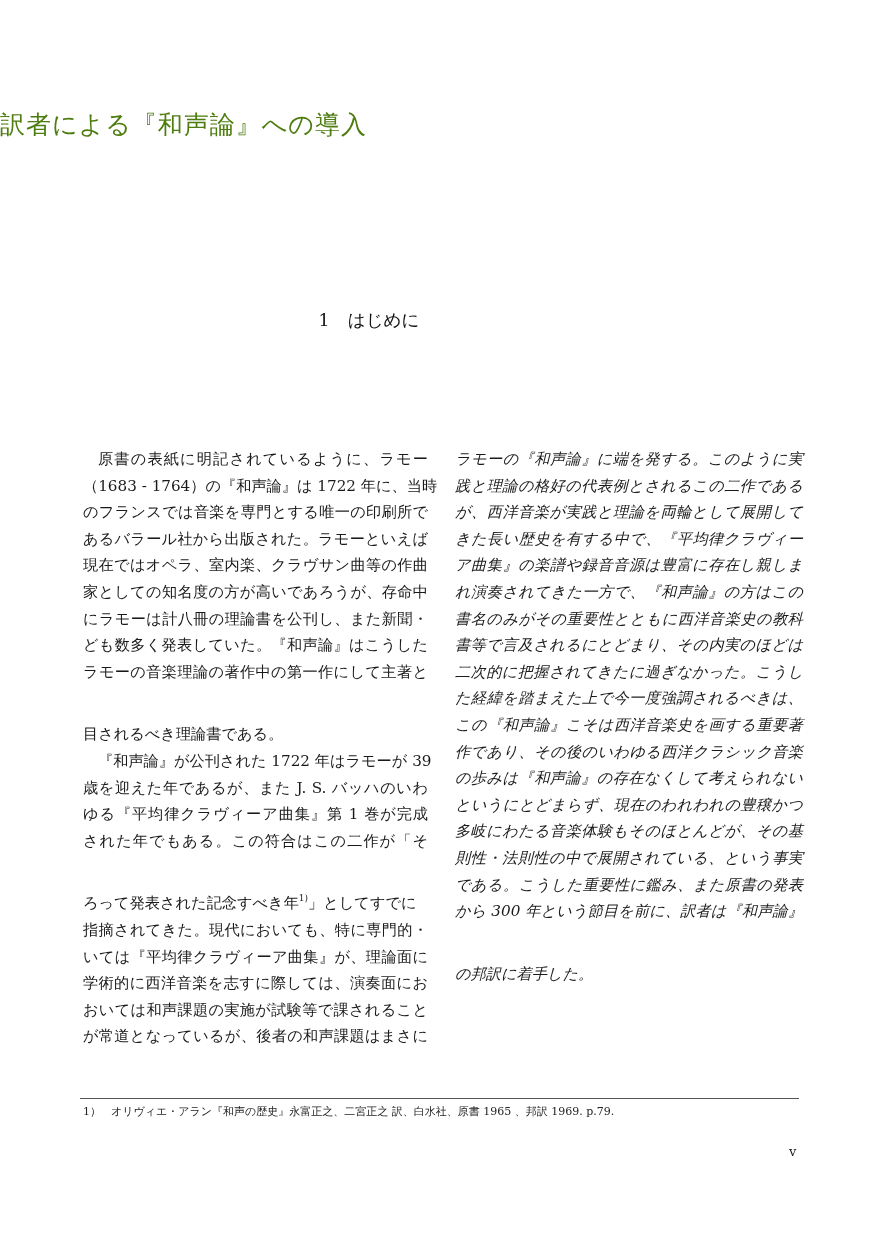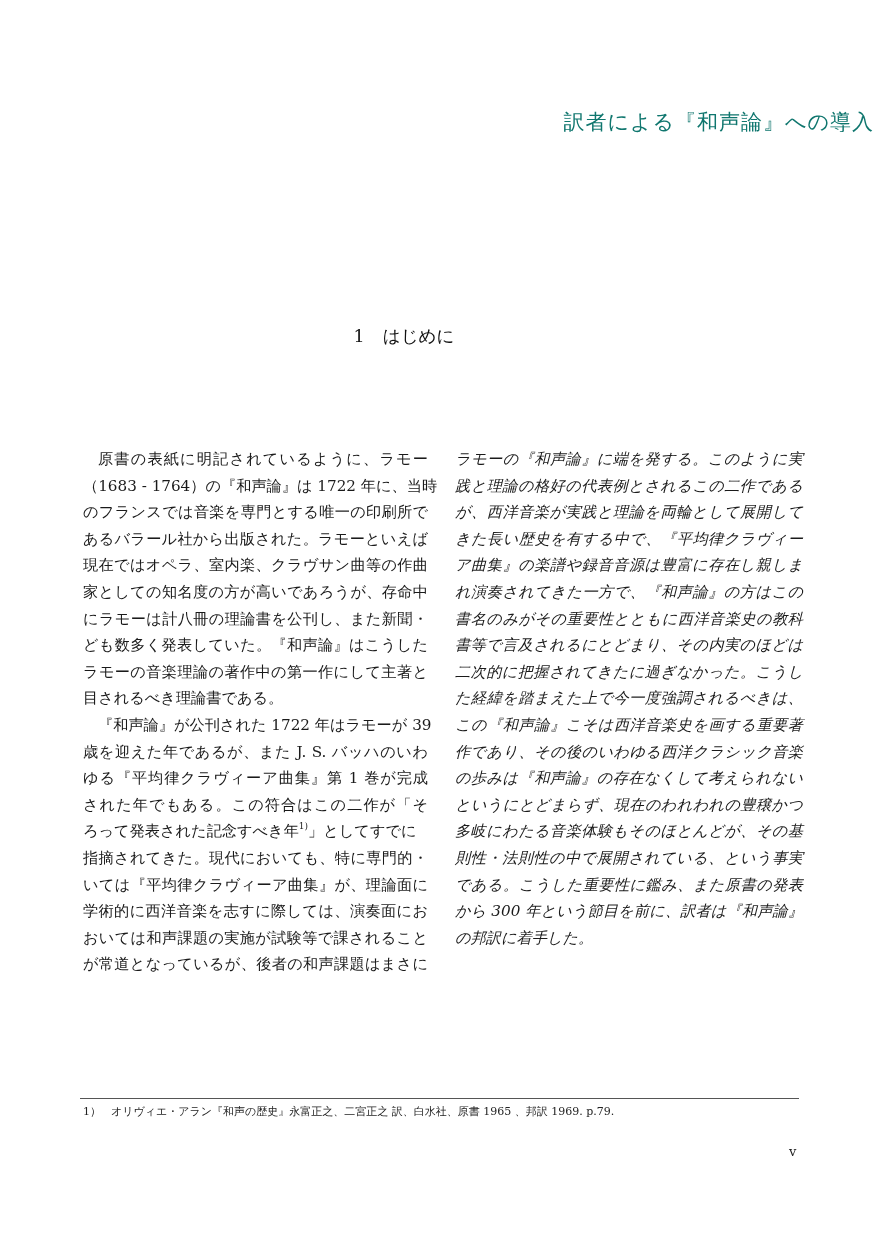--- a/index.html
+++ b/index.html
@@ -1,27 +1,27 @@
 <!DOCTYPE html>
 <html><head>
 <meta charset="utf-8">
 <style>
   html, body { margin: 0; padding: 0; background: #ffffff; }
   body { width: 874px; height: 1236px; position: relative; overflow: hidden;
          font-family: "DejaVu Serif", "Liberation Serif", serif; color: #1a1a1a; }
-  .title { position: absolute; top: 108px; left: 0; width: 874px; text-align: right;
-           font-size: 21px; letter-spacing: 1px; color: #0f766e; }
-  .heading { position: absolute; top: 324px; left: 0; width: 738px; text-align: center;
-             font-size: 17.5px; color: #111; margin-left: 35px; }
+  .title { position: absolute; top: 108px; left: 0; width: 874px; text-align: left;
+           font-size: 25px; letter-spacing: 1px; color: #4d7c0f; }
+  .heading { position: absolute; top: 308px; left: 0; width: 738px; text-align: center;
+             font-size: 17.5px; color: #111; }
   .heading .num { margin-right: 18px; }
   .col { position: absolute; top: 446px; font-size: 15.2px; line-height: 26.6px; }
   .col.left { left: 83px; width: 345px; }
   .col.right { left: 455px; width: 348px; font-style: italic; }
   .line { display: block; white-space: nowrap; text-align: justify; text-align-last: justify; height: 26.6px; overflow: visible; }
-  .line.last { text-align-last: left; }
+  .line.last { text-align-last: left; margin-top: 36px; }
   .line.indent { padding-left: 15px; }
   sup { font-size: 9px; vertical-align: 7px; line-height: 0; }
   .rule { position: absolute; top: 1098px; left: 80px; width: 719px; height: 0; border-top: 1px solid #555; }
   .footnote { position: absolute; top: 1104px; left: 83px; font-size: 11px; color: #222; white-space: nowrap; }
   .footnote .fn-mark { margin-right: 10px; }
   .pagenum { position: absolute; top: 1144px; left: 789px; font-size: 13px; color: #222; }
 </style>
 </head>
 <body>
 

